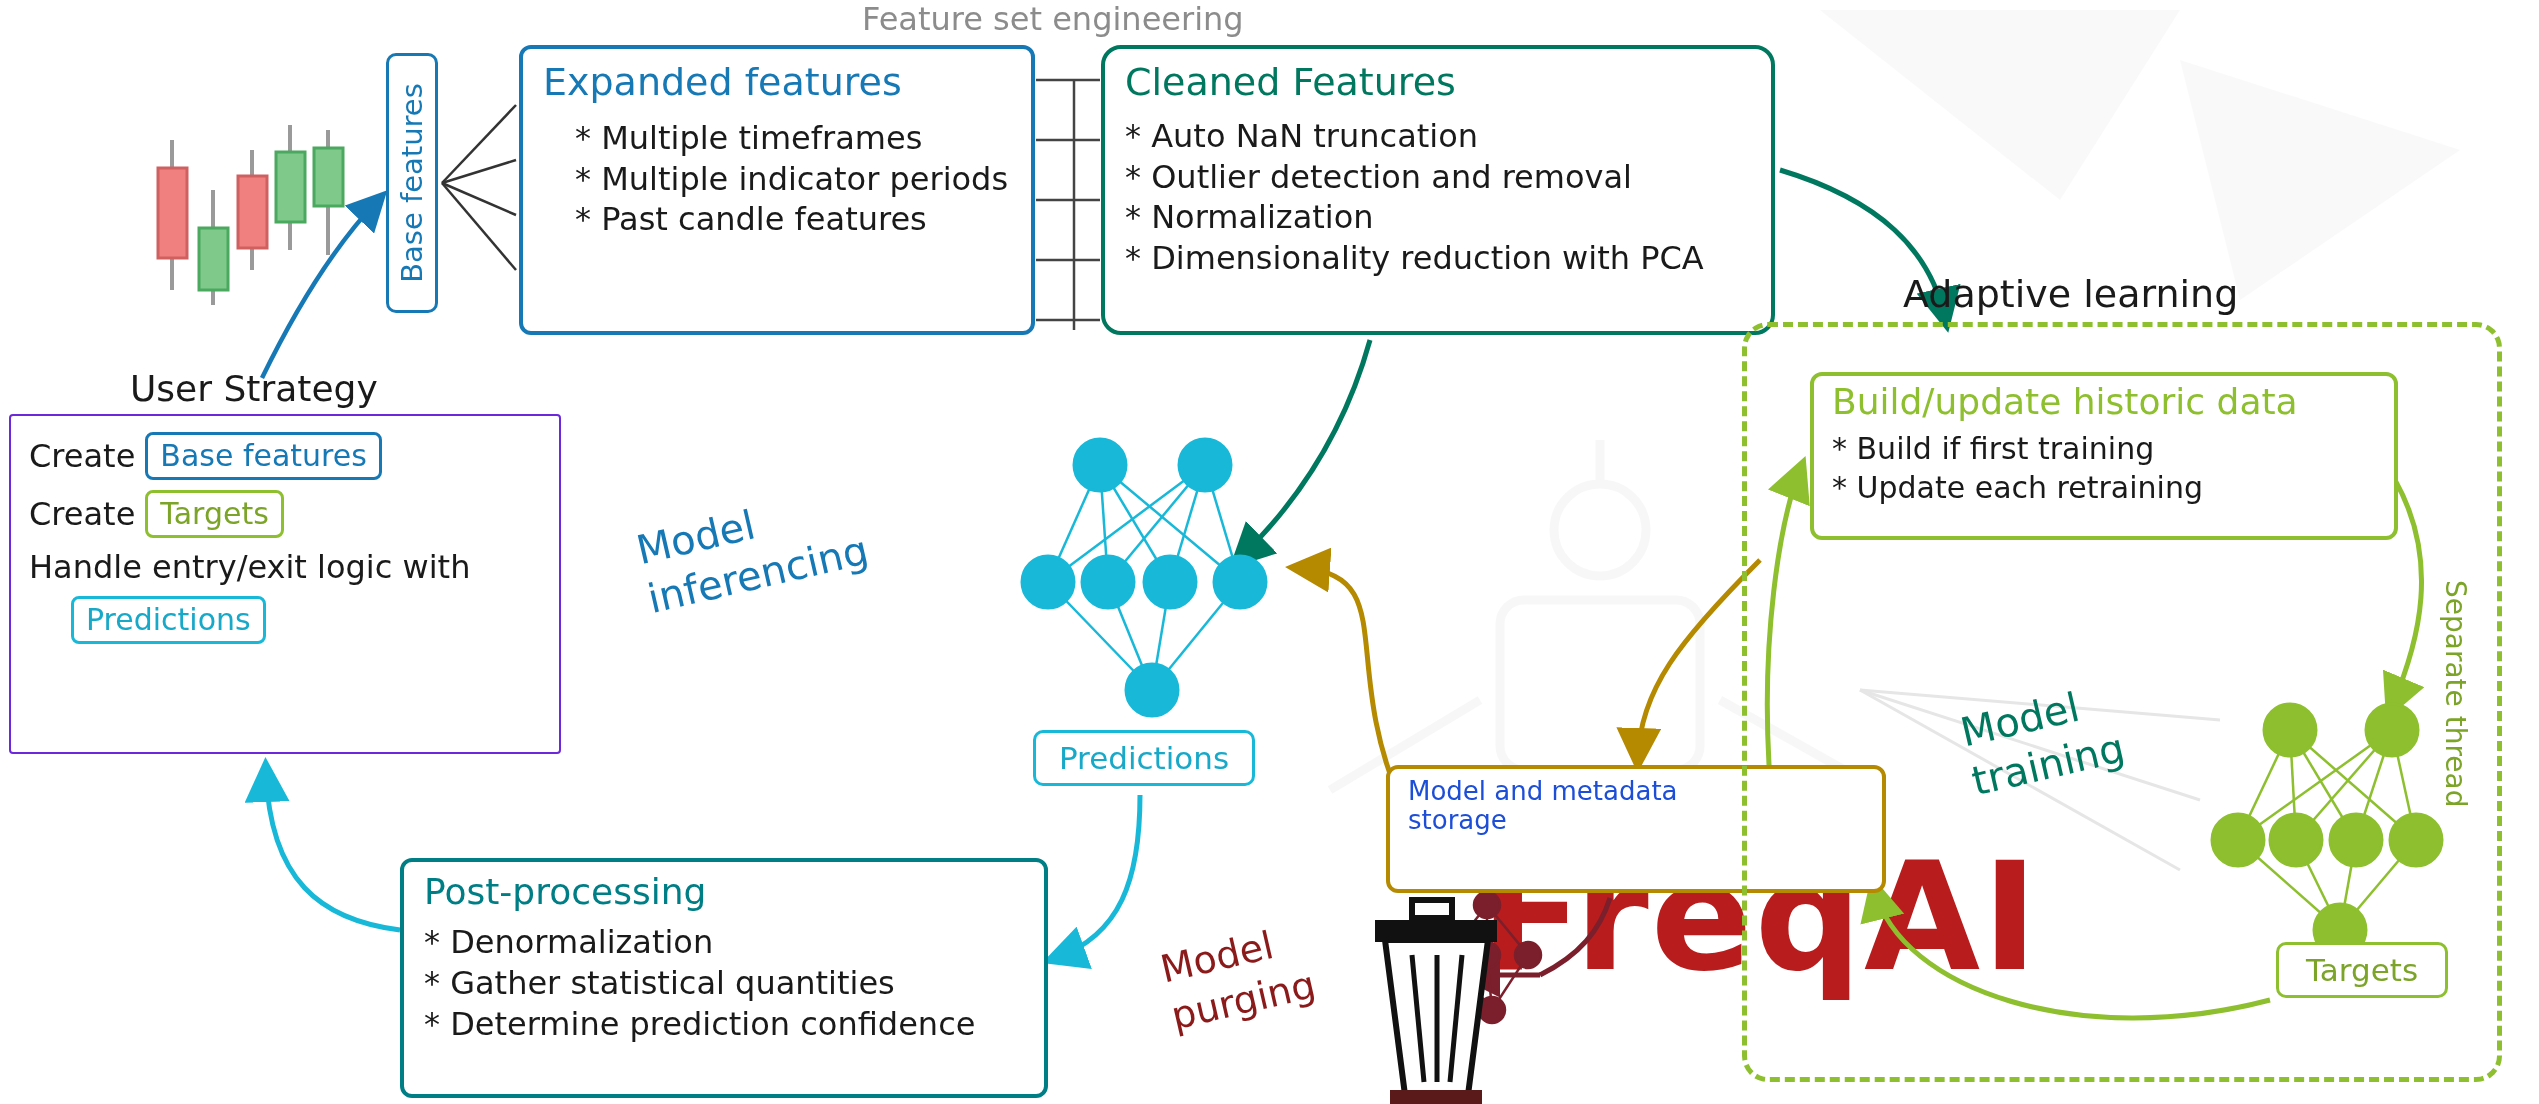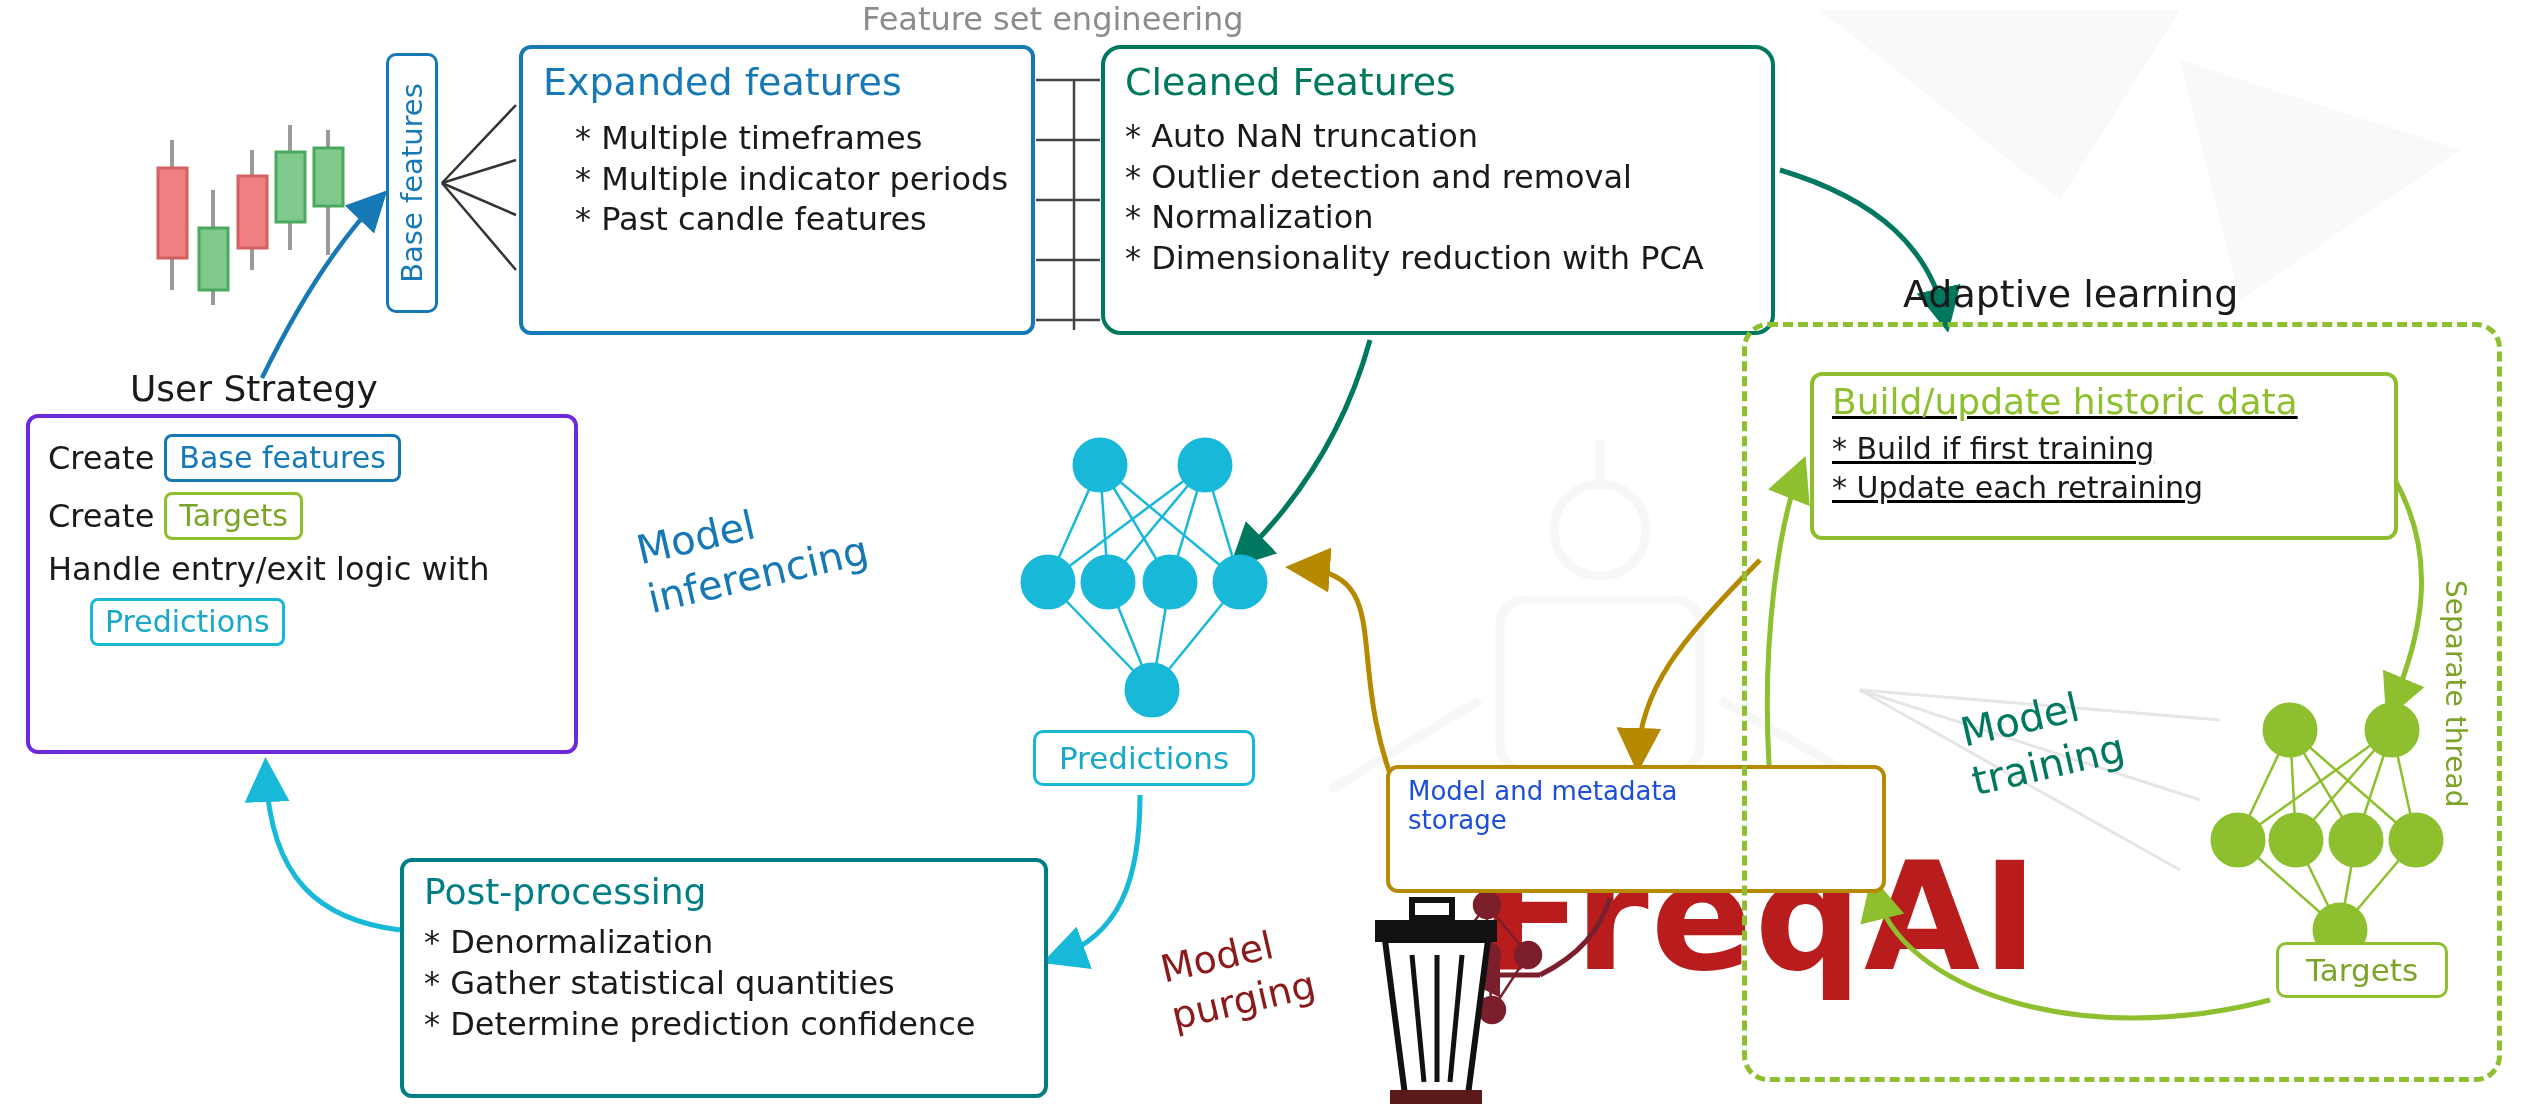--- a/index.html
+++ b/index.html
@@ -80,22 +80,22 @@
     font-size: 32px;
     color: #8c8c8c;
   }
 
   #user-strategy-title {
     left: 130px; top: 368px;
     font-size: 36px;
     color: #1a1a1a;
   }
   #user-strategy {
-    left: 26px; top: 414px; width: 552px; height: 340px;
-    border: 4px solid #6d28d9; border-radius: 12px;
+    left: 9px; top: 414px; width: 552px; height: 340px;
+    border: 2px solid #6d28d9; border-radius: 4px;
     padding: 16px 18px 0 18px;
   }
   #user-strategy .line {
     font-size: 32px;
     color: #1a1a1a;
     margin-bottom: 10px;
     white-space: nowrap;
     display: flex;
     align-items: center;
     gap: 10px;
@@ -146,21 +146,20 @@
   #adaptive-box {
     left: 1742px; top: 322px; width: 760px; height: 760px;
     border: 5px dashed #8dbf2e; border-radius: 26px;
     background: transparent;
   }
 
   #build-update {
     left: 1810px; top: 372px; width: 588px; height: 168px;
     border: 4px solid #8dbf2e; border-radius: 12px;
     padding: 6px 18px 0 18px;
-    text-decoration: underline;
   }
   #build-update .title { color: #8dbf2e; font-size: 36px; }
   #build-update .bullets { font-size: 30px; }
 
   #targets-tag {
     left: 2276px; top: 942px; width: 172px; height: 56px;
     border: 3px solid #8dbf2e; border-radius: 10px;
     display: flex; align-items: center; justify-content: center;
   }
   #targets-tag span { font-size: 31px; color: #7ba428; }

